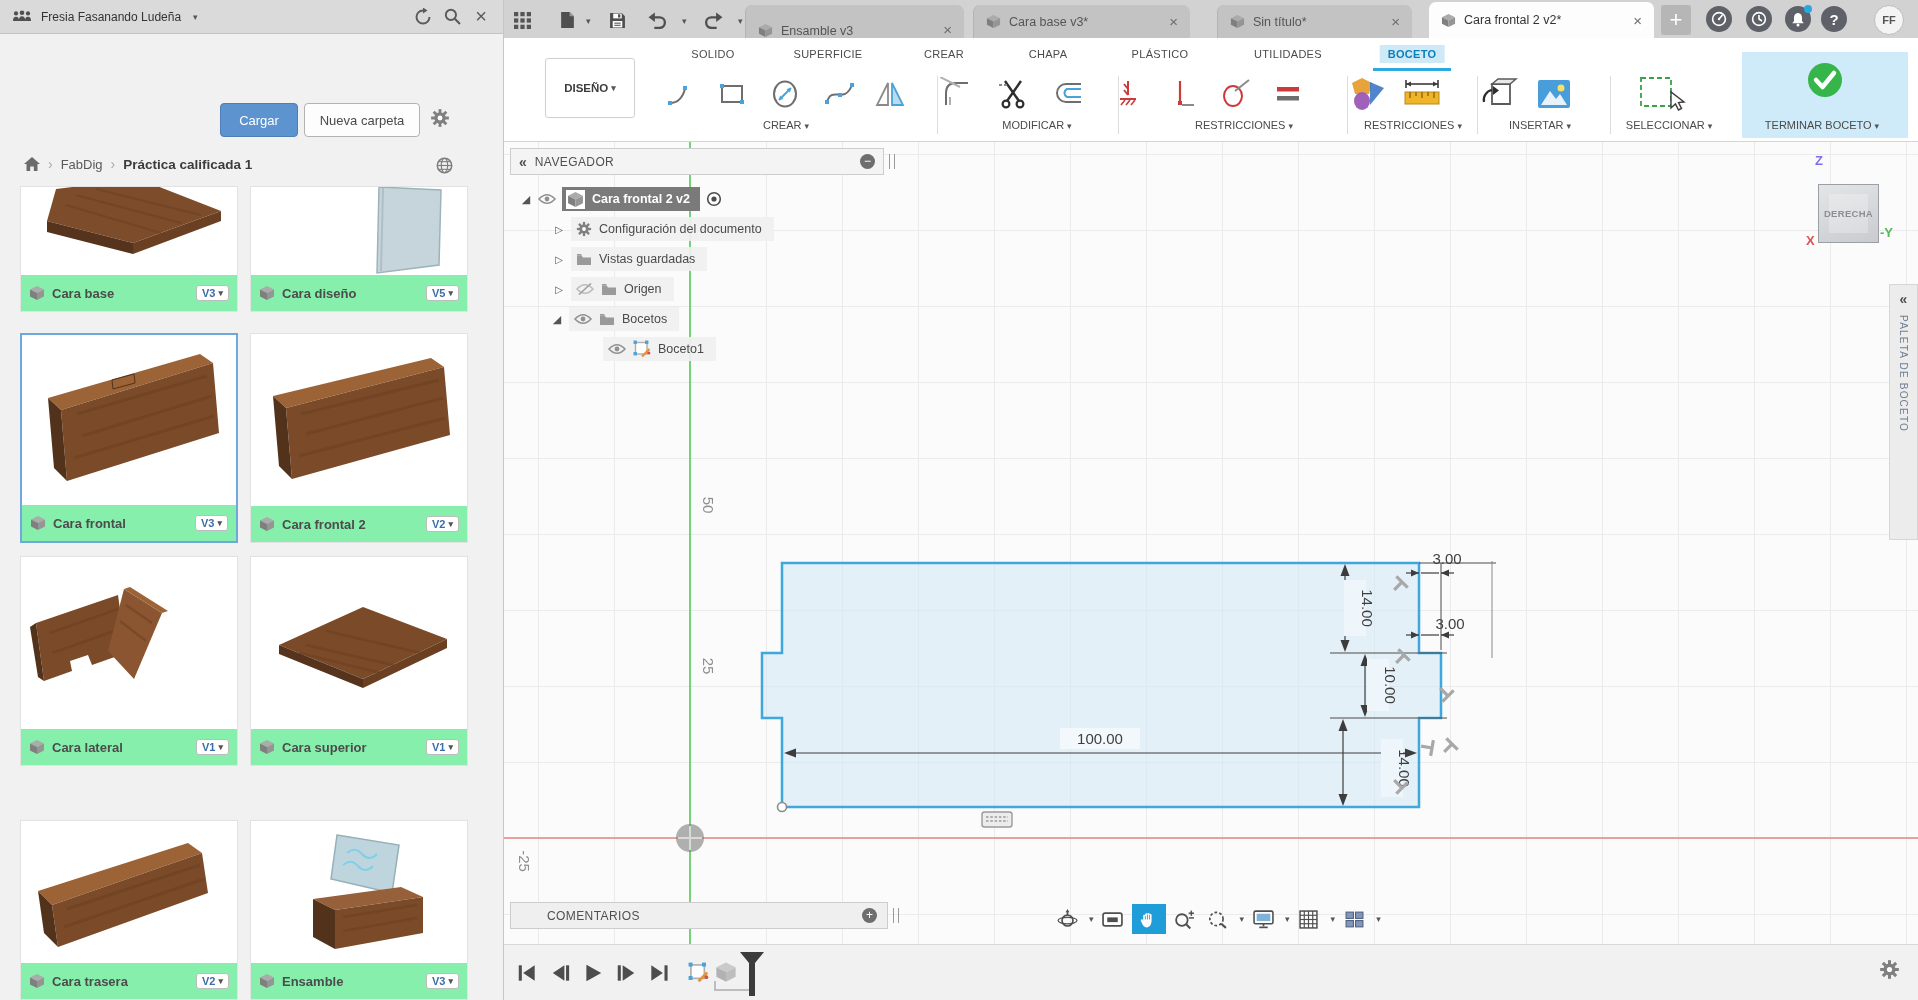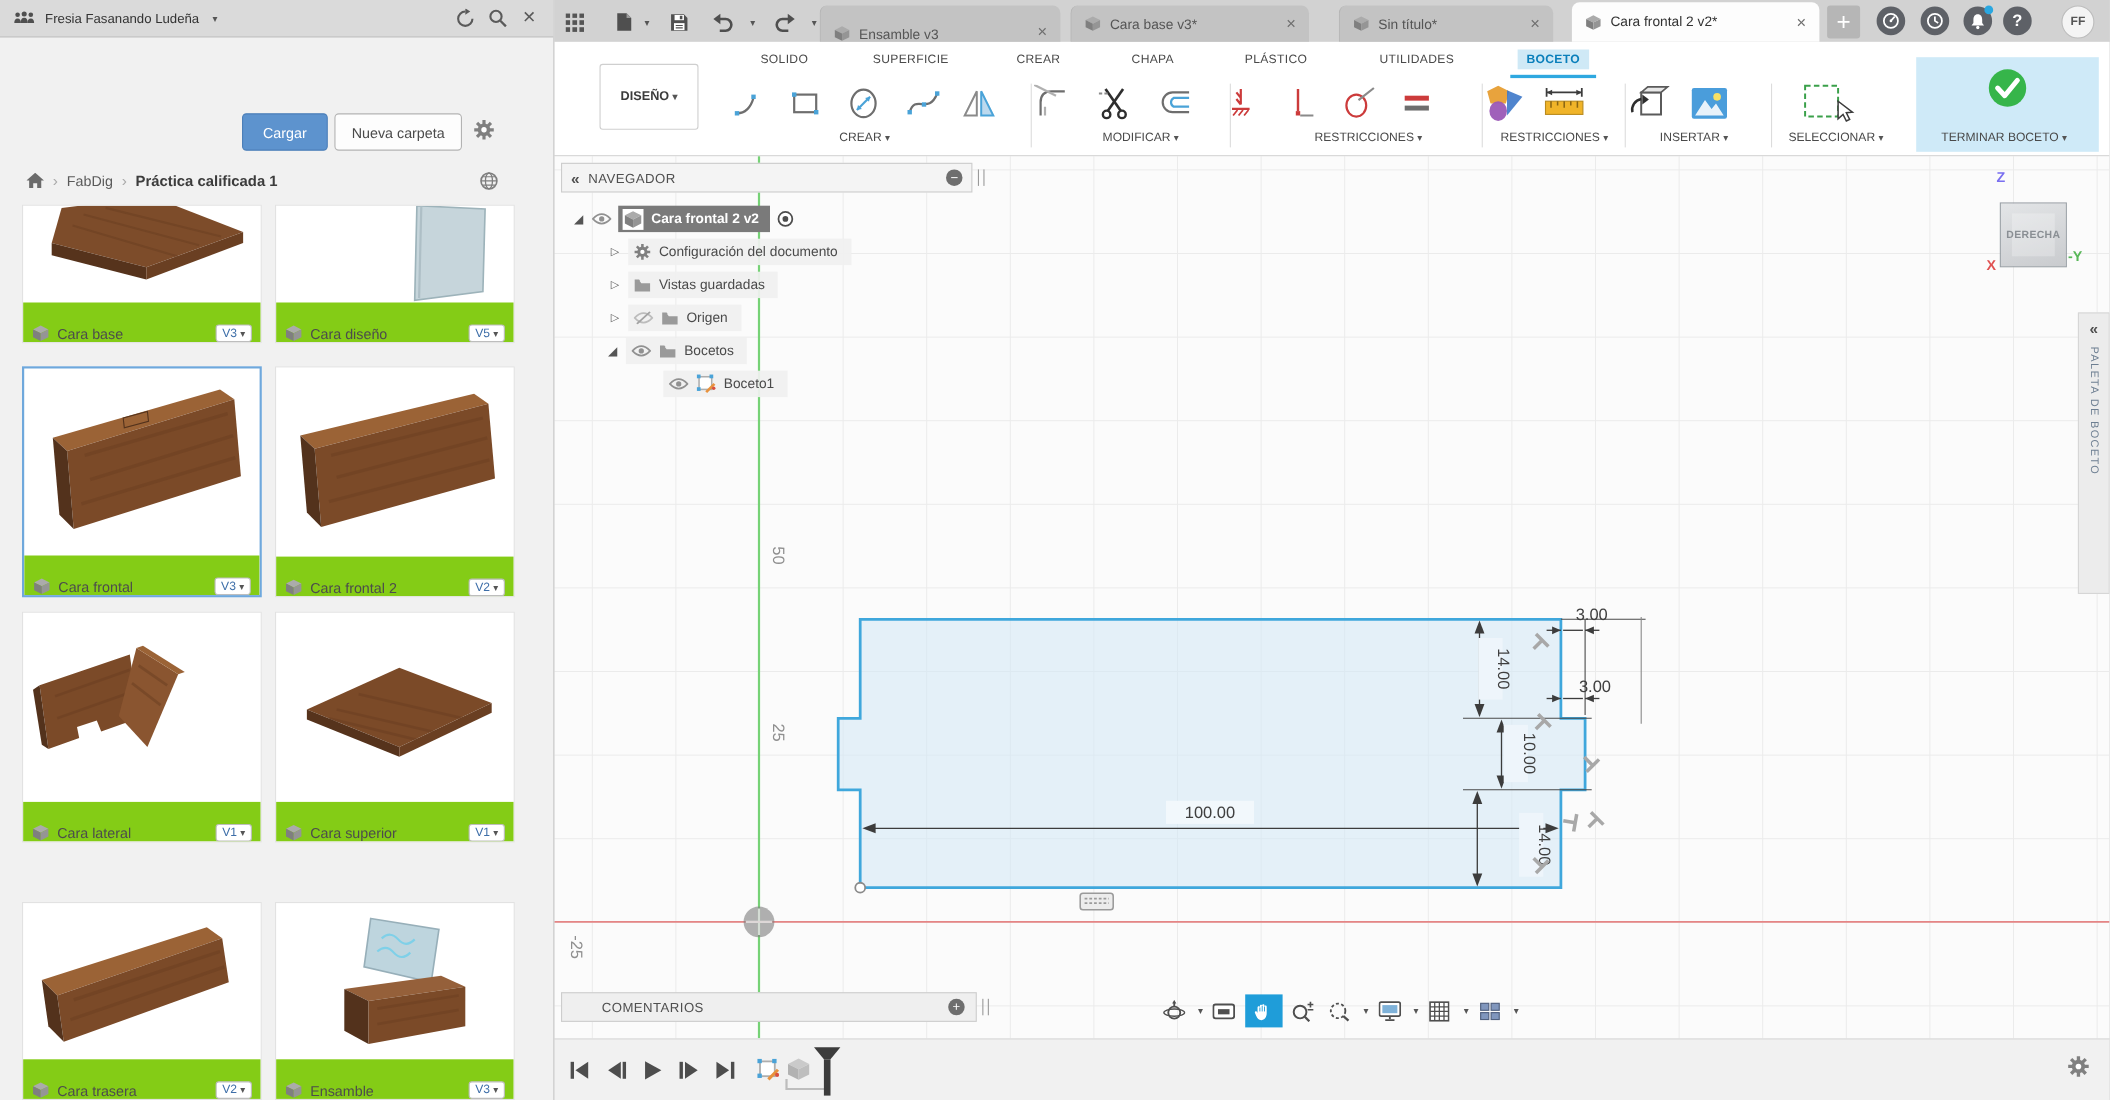--- a/index.html
+++ b/index.html
@@ -20,21 +20,21 @@
   .btn-blue{position:absolute;left:220px;top:103px;width:76px;height:32px;background:#5d93ce;border:1px solid #4c7fb8;border-radius:4px;
             color:#fff;font-size:13px;display:flex;align-items:center;justify-content:center;cursor:pointer;}
   .btn-white{position:absolute;left:304px;top:103px;width:114px;height:32px;background:#fdfdfd;border:1px solid #b3b3b3;border-radius:4px;
             color:#4a4a4a;font-size:13px;display:flex;align-items:center;justify-content:center;cursor:pointer;}
   .crumbs{position:absolute;left:24px;top:156px;display:flex;align-items:center;gap:8px;font-size:13px;color:#5a5a5a;}
   .crumb-sep{color:#aaa;font-size:14px;}
   .crumb-b{font-weight:bold;color:#3c3c3c;font-size:13.5px;}
   .card{position:absolute;width:218px;background:#fff;border:1px solid #e2e2e2;box-sizing:border-box;overflow:hidden;cursor:pointer;}
   .card.sel{border:2px solid #6fa8dc;}
   .card-img{position:absolute;left:0;top:0;right:0;bottom:36px;display:flex;align-items:center;justify-content:center;}
-  .card-lab{position:absolute;left:0;right:0;bottom:0;height:36px;display:flex;align-items:flex-end;padding:0 8px;gap:7px;background:#84cc16;}
+  .card-lab{position:absolute;left:0;right:0;bottom:0;height:36px;display:flex;align-items:center;padding:0 8px;gap:7px;background:#86efac;font-weight:bold;}
   .card-name{font-size:13px;color:#4c4c4c;flex:1;white-space:nowrap;overflow:hidden;}
   .vpill{border:1px solid #bdbdbd;border-radius:3px;background:#fff;padding:1px 5px;font-size:11px;color:#3d6ea8;display:flex;align-items:center;cursor:pointer;}
   
   #tabbar{position:absolute;left:503px;top:0;width:1415px;height:38px;background:#d2d2d2;z-index:30;}
   .tb-ic{position:absolute;top:9px;width:22px;height:22px;display:flex;align-items:center;justify-content:center;cursor:pointer;}
   .doctab{position:absolute;top:5px;height:33px;background:#c3c3c3;border-radius:7px 7px 0 0;display:flex;align-items:center;gap:8px;
           padding:0 12px;font-size:12.5px;color:#555;box-sizing:border-box;cursor:pointer;border-left:1px solid #b4b4b4;}
   .doctab.active{top:2px;height:36px;background:#fdfdfd;color:#333;z-index:2;border-left:none;}
   .tabx{color:#6e6e6e;font-size:15px;margin-left:auto;cursor:pointer;}
   .plusbtn{position:absolute;left:1158px;top:5px;width:30px;height:30px;background:#b6b6b6;border-radius:3px;color:#fff;font-size:22px;

